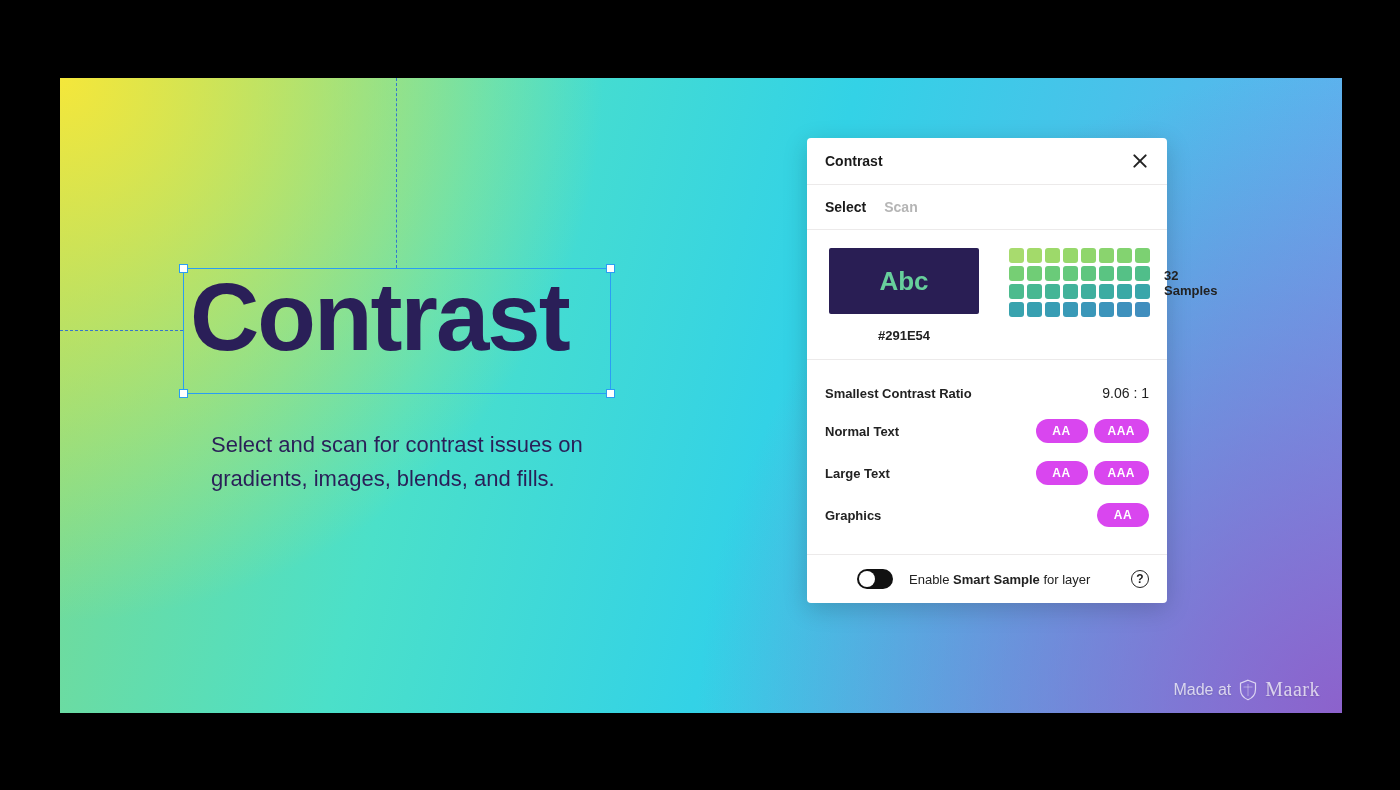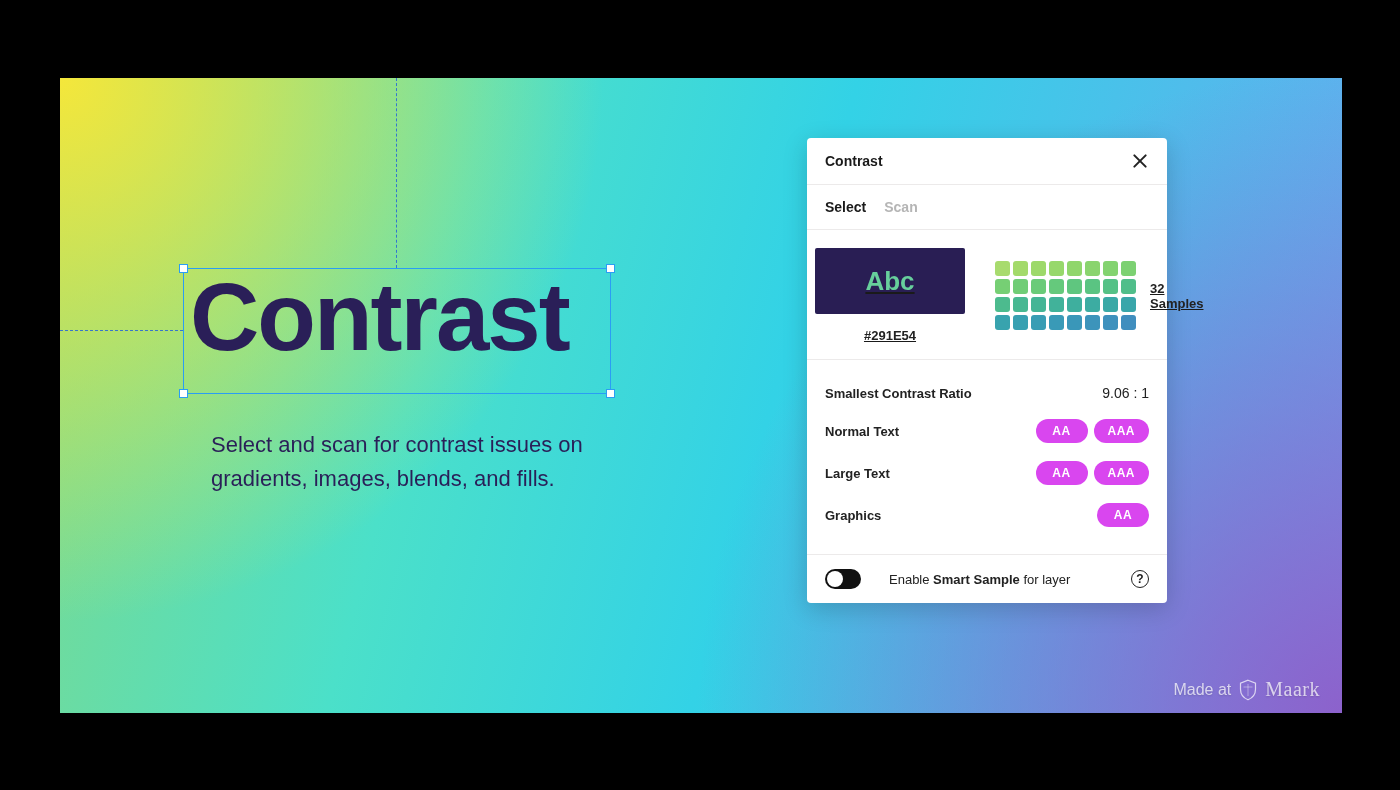--- a/index.html
+++ b/index.html
@@ -129,25 +129,24 @@
     gap: 18px;
     padding: 14px 18px;
     border-bottom: 1px solid #eceaea;
     font-size: 14px;
   }
   .tab { color: #b5b5b5; cursor: pointer; font-weight: 600; }
   .tab.active { color: #1a1a1a; }
 
   .swatches-row {
     display: flex;
-    align-items: center;
+    align-items: flex-start;
     gap: 30px;
-    padding: 18px 18px 16px 8px;
+    padding: 18px 18px 16px 22px;
     border-bottom: 1px solid #eceaea;
-    text-decoration: underline;
   }
   .fg-block { display: flex; flex-direction: column; align-items: center; gap: 14px; }
   .fg-swatch {
     width: 150px; height: 66px;
     background: #291e54;
     display: flex; align-items: center; justify-content: center;
     color: #67cf9c;
     font-size: 26px; font-weight: 700;
     border-radius: 2px;
   }
@@ -185,21 +184,22 @@
     padding: 5px 14px;
     border-radius: 999px;
     min-width: 52px;
     text-align: center;
   }
 
   .footer-row {
     display: flex;
     align-items: center;
     padding: 14px 18px;
-    gap: 28px;
+    gap: 16px;
+    margin-left: 32px;
   }
   .toggle {
     width: 36px; height: 20px;
     background: #111;
     border-radius: 999px;
     position: relative;
     flex-shrink: 0;
   }
   .toggle::after {
     content: "";

